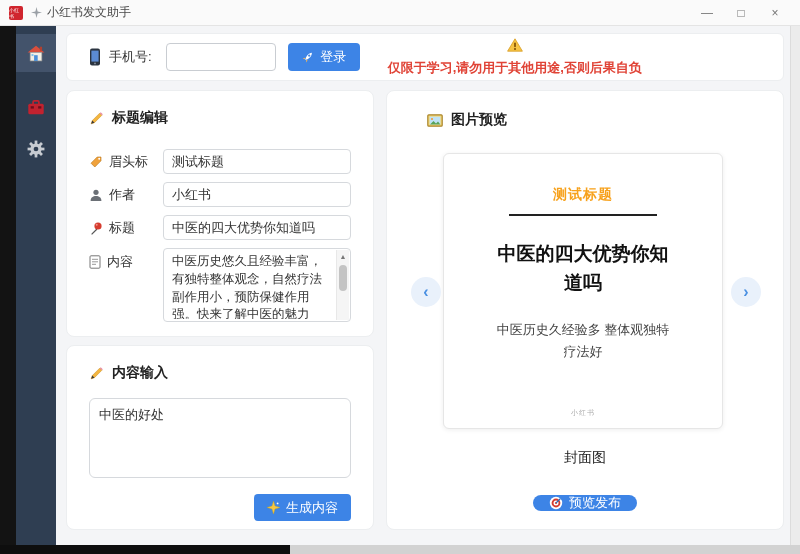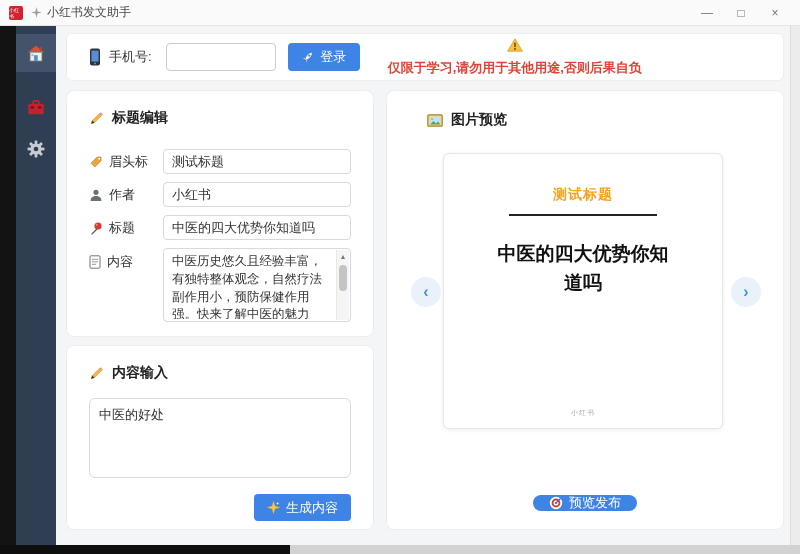--- a/index.html
+++ b/index.html
@@ -298,30 +298,32 @@
         <path d="M3 10.4 L6.5 6.9 L9 9.4 L11 7.4 L13.4 10.4 Z" fill="#58a35a"></path>
       </svg>
     </span>
     <span>图片预览</span>
   </div>
 
   <div class="pcard">
     <div class="p-eyebrow">测试标题</div>
     <div class="p-divider"></div>
     <div class="p-title">中医的四大优势你知道吗</div>
+    <div class="p-subtitle">中医历史久经验多 整体观独特疗法好</div>
     <div class="p-footer">小红书</div>
   </div>
 
   <div class="nav-arrow nav-prev">
     <span>‹</span>
   </div>
   <div class="nav-arrow nav-next">
     <span>›</span>
   </div>
 
+  <div class="p-caption">封面图</div>
 
   <button class="btn-blue publish-btn">
     <span class="icon">
       <svg width="14" height="14" viewBox="0 0 14 14">
         <circle cx="7" cy="7" r="6.2" fill="#fff"></circle>
         <circle cx="7" cy="7" r="4.4" fill="#d63c2f"></circle>
         <circle cx="7" cy="7" r="2.5" fill="#fff"></circle>
         <circle cx="7" cy="7" r="1.1" fill="#d63c2f"></circle>
         <path d="M7 7 L11.5 2.5" stroke="#2b6cb8" stroke-width="1.1"></path>
       </svg>

